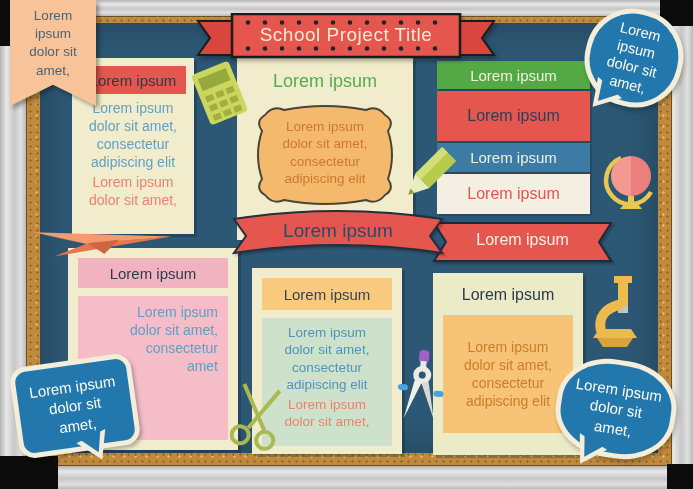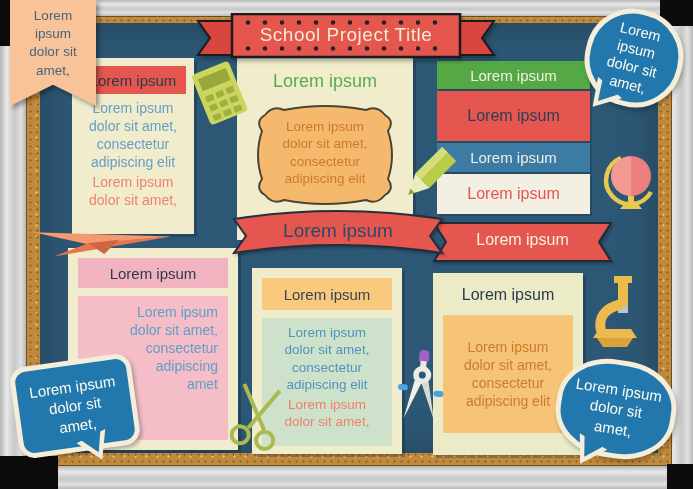--- a/index.html
+++ b/index.html
@@ -194,21 +194,20 @@
 
   <div class="note" style="left:68px;top:248px;width:170px;height:202px;">
     <div class="band" style="left:10px;top:10px;right:10px;height:30px;background:#f2b3c0;">
         <span>Lorem ipsum</span>
       </div>
     <div class="abs" style="left:10px;top:48px;right:10px;height:144px;background:#f4bdc8;">
       <div class="txt" style="left:8px;right:10px;top:8px;text-align:right;font-size:14px;color:#5f9fc6;">
         <span class="ln">Lorem ipsum</span>
         <span class="ln">dolor sit amet,</span>
         <span class="ln">consectetur</span>
-        <span class="ln">adipiscing</span>
         <span class="ln">amet</span>
       </div>
     </div>
   </div>
 
   <div class="icon" style="left:226px;top:380px;width:62px;height:72px;transform:rotate(8deg);">
     <svg width="62" height="72" viewBox="0 0 62 72">
       <g stroke="#a9ba52" fill="none">
         <path d="M14,6 L40,49" stroke-width="4"></path>
         <path d="M50,8 L24,49" stroke-width="4"></path>

